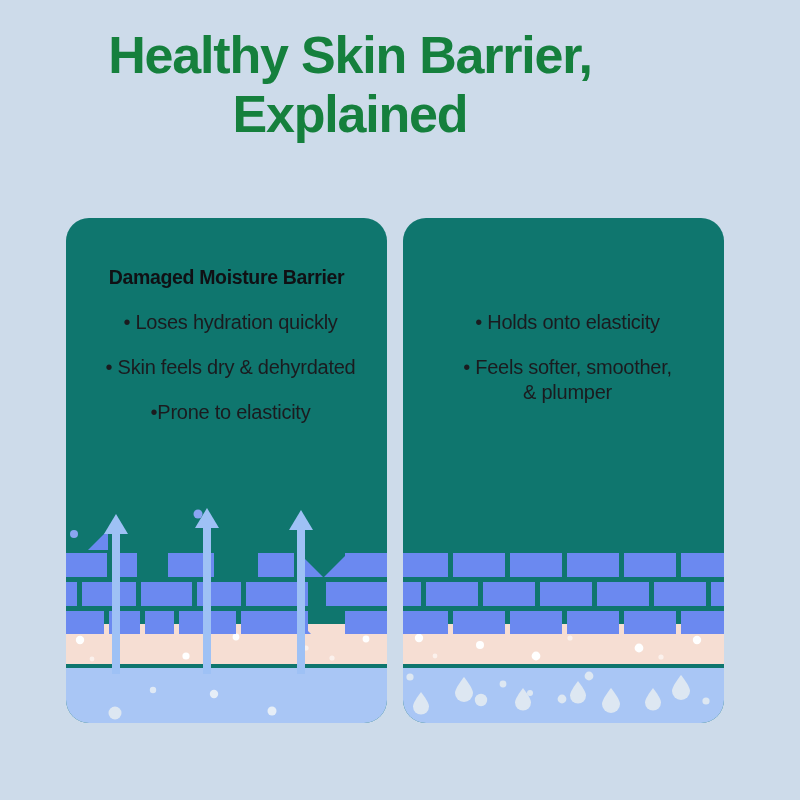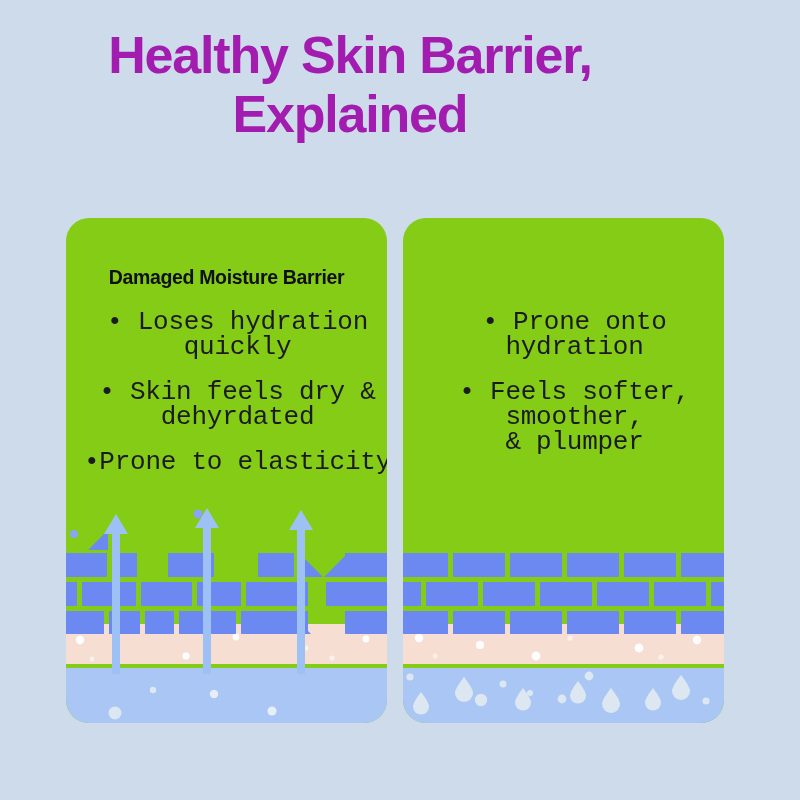--- a/index.html
+++ b/index.html
@@ -13,55 +13,54 @@
   }
   .page{position:relative;width:800px;height:800px;}
 
   
   .title{
     position:absolute;left:0;top:26px;width:700px;
     text-align:center;
     font-size:52px;line-height:59px;
     font-weight:700;
     letter-spacing:-1.2px;
-    color:#a21caf;
+    color:#15803d;
     white-space:pre-line;
   }
 
   
   .cards{
     position:absolute;left:66px;top:218px;
     width:658px;height:505px;
     display:flex;
     justify-content:space-between;
   }
   .card{
     position:relative;
     width:321px;height:505px;
-    background:#84cc16;
+    background:#0f766e;
     border-radius:23px;
     overflow:hidden;
   }
 
   .card-title{
     position:absolute;left:0;top:48px;width:100%;
     text-align:center;
     font-size:19.5px;
     font-weight:700;
     letter-spacing:-0.35px;
     color:#101014;
   }
 
   .bullets{
-    position:absolute;left:11px;top:92px;width:100%;
+    position:absolute;left:4px;top:92px;width:100%;
     text-align:center;
     color:#1b1b1f;
-    font-size:26px;
+    font-size:20px;
     letter-spacing:-0.25px;
-    font-family:Liberation Mono, monospace;
   }
   .bullet{
     line-height:25px;
     margin-bottom:20px;
     white-space:pre-line;
   }
 
   
   .illo{
     position:absolute;left:0;bottom:0;width:321px;height:225px;
@@ -159,21 +158,21 @@
               <polygon points="235,12 247,32 223,32"></polygon>
             </g>
 
           </g>
         </svg>
       </div>
     </div>
 
     <div class="card">
       <div class="bullets">
-        <div class="bullet">• Prone onto hydration</div>
+        <div class="bullet">• Holds onto elasticity</div>
         <div class="bullet">•  Feels softer, smoother,
 &amp; plumper</div>
       </div>
 
       <div class="illo">
         <svg viewBox="0 0 321 225" xmlns="http://www.w3.org/2000/svg">
           <defs>
             <clipPath id="clipHealthy">
               <rect x="0" y="0" width="321" height="225"></rect>
             </clipPath>

